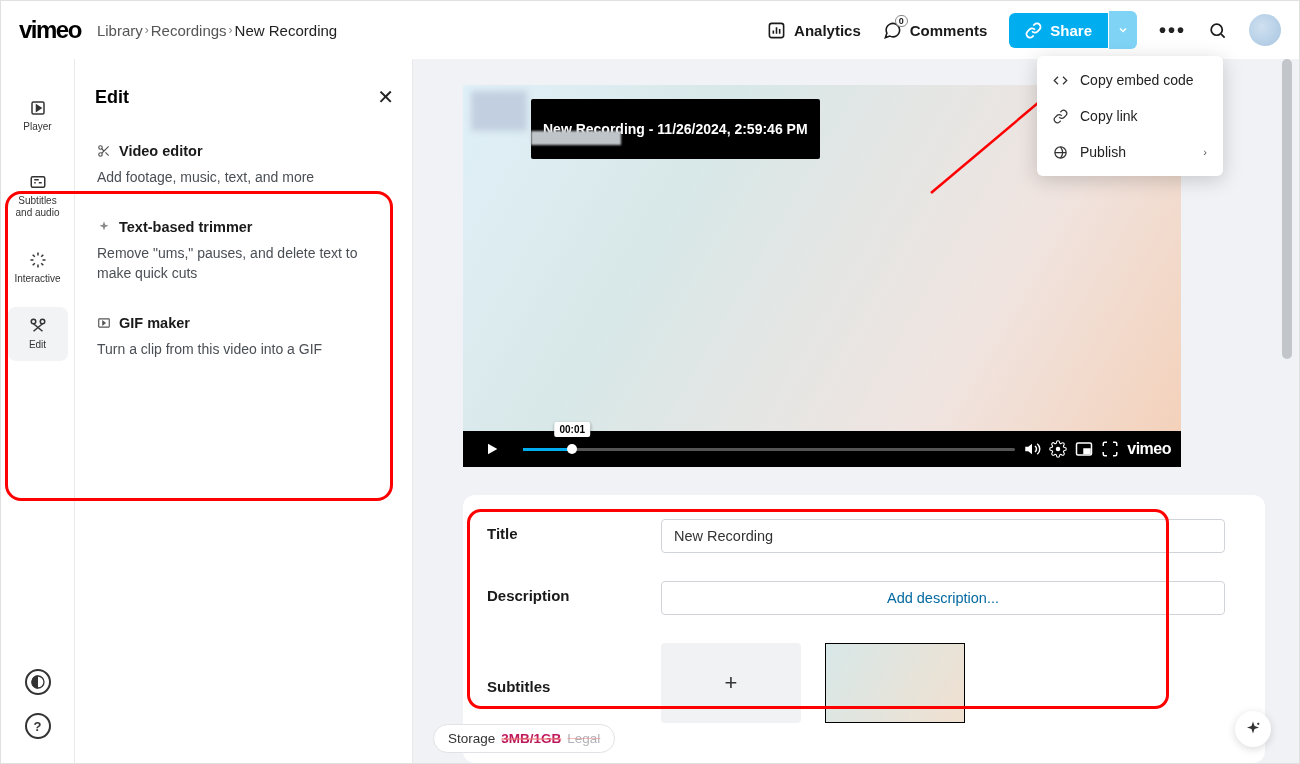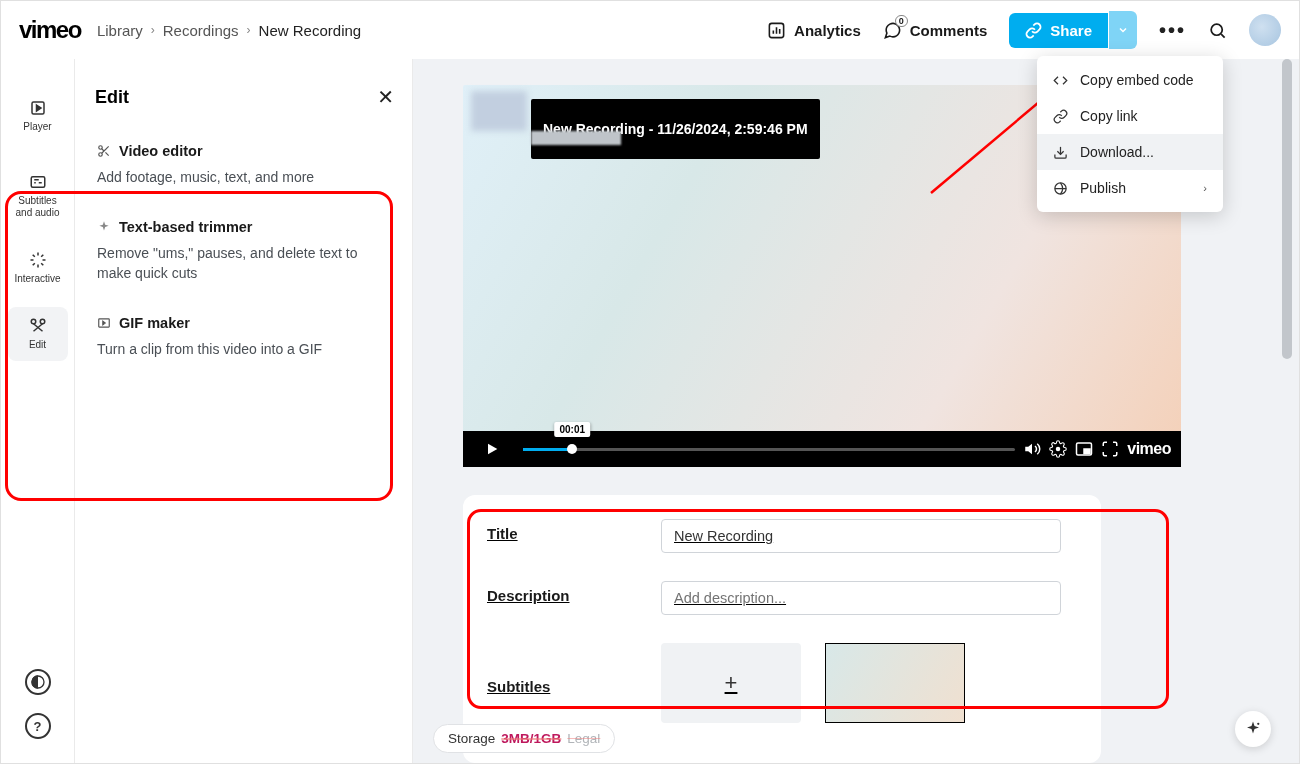--- a/index.html
+++ b/index.html
@@ -2,21 +2,21 @@
 <html><head>
 <meta charset="utf-8">
 <style>
 * { box-sizing: border-box; margin: 0; padding: 0; font-family: -apple-system, BlinkMacSystemFont, "Segoe UI", Helvetica, Arial, sans-serif; }
 body { width: 1300px; height: 764px; background: #fff; overflow: hidden; position: relative; }
 .app { display: flex; flex-direction: column; height: 100%; border: 1px solid #e0e0e0; position: relative; }
 
 
 .topbar { height: 58px; display: flex; align-items: center; padding: 0 18px; gap: 16px; background: #fff; }
 .logo { font-weight: 900; font-size: 24px; letter-spacing: -1.5px; color: #000; }
-.crumbs { display: flex; align-items: center; gap: 8px; color: #555; font-size: 15px; }
+.crumbs { display: flex; align-items: center; gap: 2px; color: #555; font-size: 15px; }
 .crumbs .chev { color: #888; font-size: 12px; }
 .crumbs .active { color: #222; }
 .topbar-right { margin-left: auto; display: flex; align-items: center; gap: 22px; }
 .tb-item { display: flex; align-items: center; gap: 8px; font-size: 15px; font-weight: 600; color: #1a1a1a; cursor: pointer; }
 .icon-box { position: relative; display: inline-flex; }
 .badge { position: absolute; top: -6px; right: -6px; background: #fff; border: 1px solid #888; border-radius: 8px; font-size: 9px; padding: 0 3px; line-height: 10px; }
 .share-btn-wrap { display: flex; align-items: center; }
 .share-btn { background: #00adef; color: #fff; border: none; border-radius: 6px 0 0 6px; padding: 9px 16px; font-size: 15px; font-weight: 700; display: flex; align-items: center; gap: 8px; cursor: pointer; justify-content: center; }
 .share-caret { background: #7fd4f6; border: none; border-radius: 0 6px 6px 0; width: 28px; height: 38px; display: flex; align-items: center; justify-content: center; cursor: pointer; color: #fff; margin-left: 1px; }
 .more-btn { font-size: 20px; font-weight: 700; letter-spacing: 2px; color: #222; cursor: pointer; }
@@ -53,25 +53,25 @@
 .controls { position:absolute; bottom:0; left:0; right:0; height:36px; background:#000; display:flex; align-items:center; padding:0 10px; gap:8px; }
 .play-btn { width:38px; height:32px; background:#000; display:flex; align-items:center; justify-content:center; cursor:pointer; border-radius:2px; margin-right:4px; }
 .progress { flex:1; height:3px; background:#555; position:relative; border-radius:2px; cursor:pointer; }
 .progress-fill { position:absolute; left:0; top:0; height:100%; width:10%; background:#00adef; }
 .progress-dot { position:absolute; left:10%; top:50%; transform:translate(-50%,-50%); width:10px; height:10px; background:#fff; border-radius:50%; }
 .time-pop { position:absolute; left:10%; transform:translateX(-50%); top:-26px; background:#fff; color:#000; font-size:10px; padding:2px 5px; border-radius:2px; font-weight:600; box-shadow:0 1px 3px rgba(0,0,0,.3); }
 .ctl-icon { color:#fff; cursor:pointer; display:flex; align-items:center; }
 .vimeo-logo { color:#fff; font-weight:800; font-size:16px; letter-spacing:-.5px; }
 
 
-.detail-card { margin-top: 28px; width: 638px; background:#fff; border-radius:12px; padding: 24px 40px 40px 24px; position:relative;text-decoration:underline; }
+.detail-card { margin-top: 28px; width: 802px; background:#fff; border-radius:12px; padding: 24px 40px 40px 24px; position:relative; }
 .field-row { display:flex; align-items:flex-start; gap:24px; margin-bottom:28px; }
 .field-label { width:150px; font-size:15px; font-weight:700; color:#1a1a1a; padding-top:6px; }
 .field-input { flex:1; border:1px solid #d0d4d9; border-radius:4px; padding:8px 12px; font-size:14.5px; color:#333; }
-.field-input.placeholder { color:#737373; }
+.field-input.placeholder { color:#0369a1;text-align:center; }
 .thumb-row { display:flex; align-items:center; gap:24px; }
 .thumb-add { width:140px; height:80px; background:#f0f2f4; border-radius:4px; display:flex; align-items:center; justify-content:center; font-size:22px; color:#333; cursor:pointer; }
 .thumb-img { width:140px; height:80px; background:linear-gradient(120deg,#d8e8e8 0%,#f0e0d0 100%); border:1.5px solid #000; cursor:pointer; }
 .highlight-box2 { position:absolute; border:3px solid #f00; border-radius:14px; left:4px; top:14px; width:702px; height:200px; pointer-events:none; }
 
 
 .storage-pill { position:absolute; bottom:10px; left:432px; background:#fff; border:1px solid #e0e2e5; border-radius:18px; padding:6px 14px; font-size:13.5px; color:#333; display:flex; align-items:center; gap:6px; }
 .storage-ratio { color:#be185d; font-weight:600; text-decoration:line-through; text-decoration-color: rgba(240,120,120,.6); text-decoration-thickness: 2px;}
 .storage-legal { color:#b0b4b8; text-decoration:line-through; text-decoration-color: rgba(240,120,120,.5); }
 
@@ -317,30 +317,20 @@
     </div>
     <div class="share-menu-item">
       <span>
           <svg width="15" height="15" viewBox="0 0 24 24" fill="none" stroke="#333" stroke-width="2">
             <path d="M10 13a5 5 0 0 0 7.54.54l3-3a5 5 0 0 0-7.07-7.07l-1.72 1.71"></path>
             <path d="M14 11a5 5 0 0 0-7.54-.54l-3 3a5 5 0 0 0 7.07 7.07l1.71-1.71"></path>
           </svg>
         </span>
       <span>Copy link</span>
     </div>
-    <div class="share-menu-item hover">
-      <span>
-          <svg width="15" height="15" viewBox="0 0 24 24" fill="none" stroke="#333" stroke-width="2">
-            <path d="M21 15v4a2 2 0 0 1-2 2H5a2 2 0 0 1-2-2v-4"></path>
-            <polyline points="7 10 12 15 17 10"></polyline>
-            <line x1="12" y1="15" x2="12" y2="3"></line>
-          </svg>
-        </span>
-      <span>Download...</span>
-    </div>
     <div class="share-menu-item">
       <span>
           <svg width="15" height="15" viewBox="0 0 24 24" fill="none" stroke="#333" stroke-width="2">
             <circle cx="12" cy="12" r="9"></circle>
             <path d="M12 3a15 15 0 0 1 0 18M3 12h18"></path>
           </svg>
         </span>
       <span>Publish</span>
       <span class="chev-r">›</span>
     </div>

